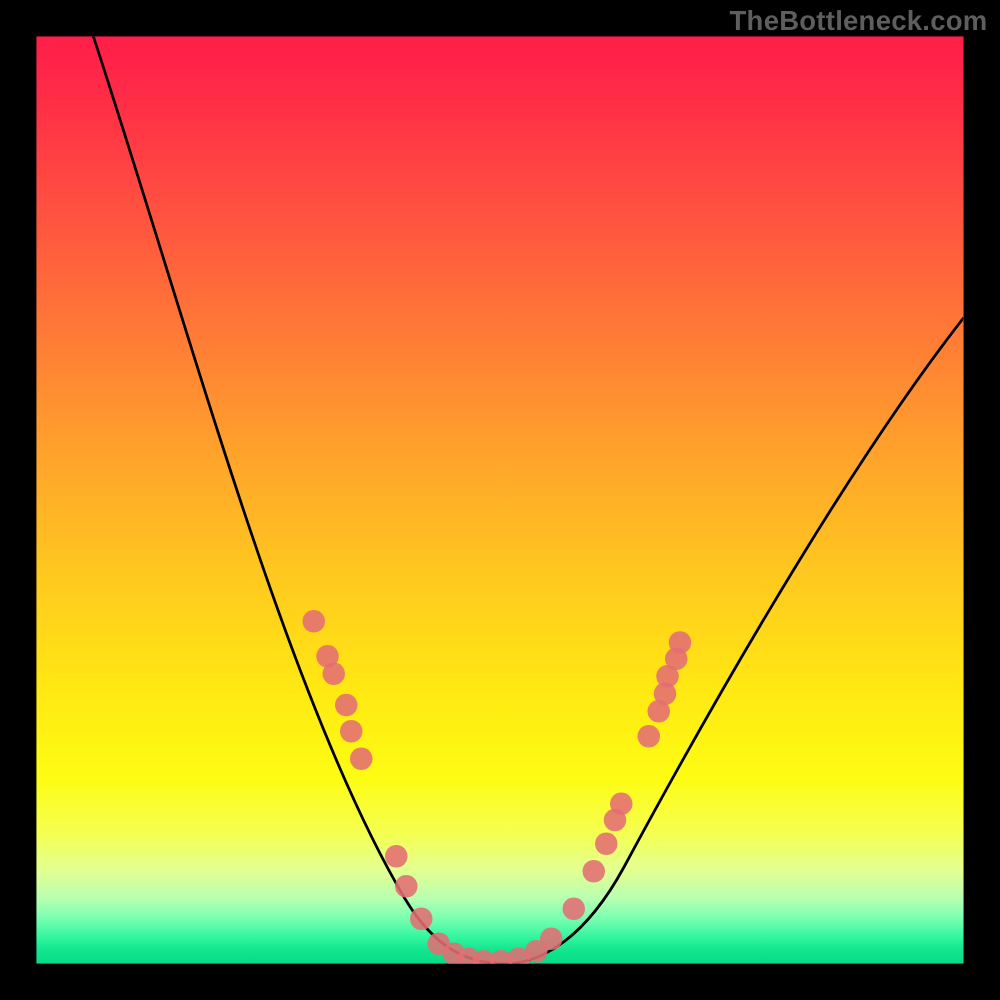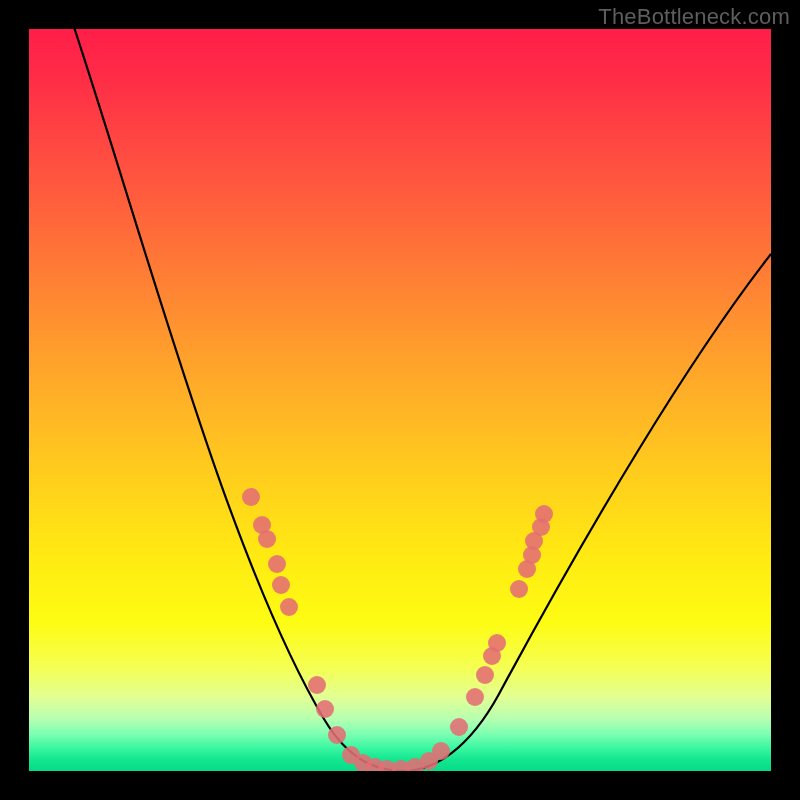--- a/index.html
+++ b/index.html
@@ -52,21 +52,21 @@
       #06dc86 100%
     );
   }
   .watermark {
     position: absolute;
     top: 4px;
     right: 10px;
     color: #5e5e5e;
     font-size: 22px;
     letter-spacing: 0.2px;
-    font-weight: 400;
+    font-weight: 700;
   }
   svg.curve {
     position: absolute;
     left: 0;
     top: 0;
     width: 742px;
     height: 742px;
   }
   .marker {
     fill: #e46d74;

